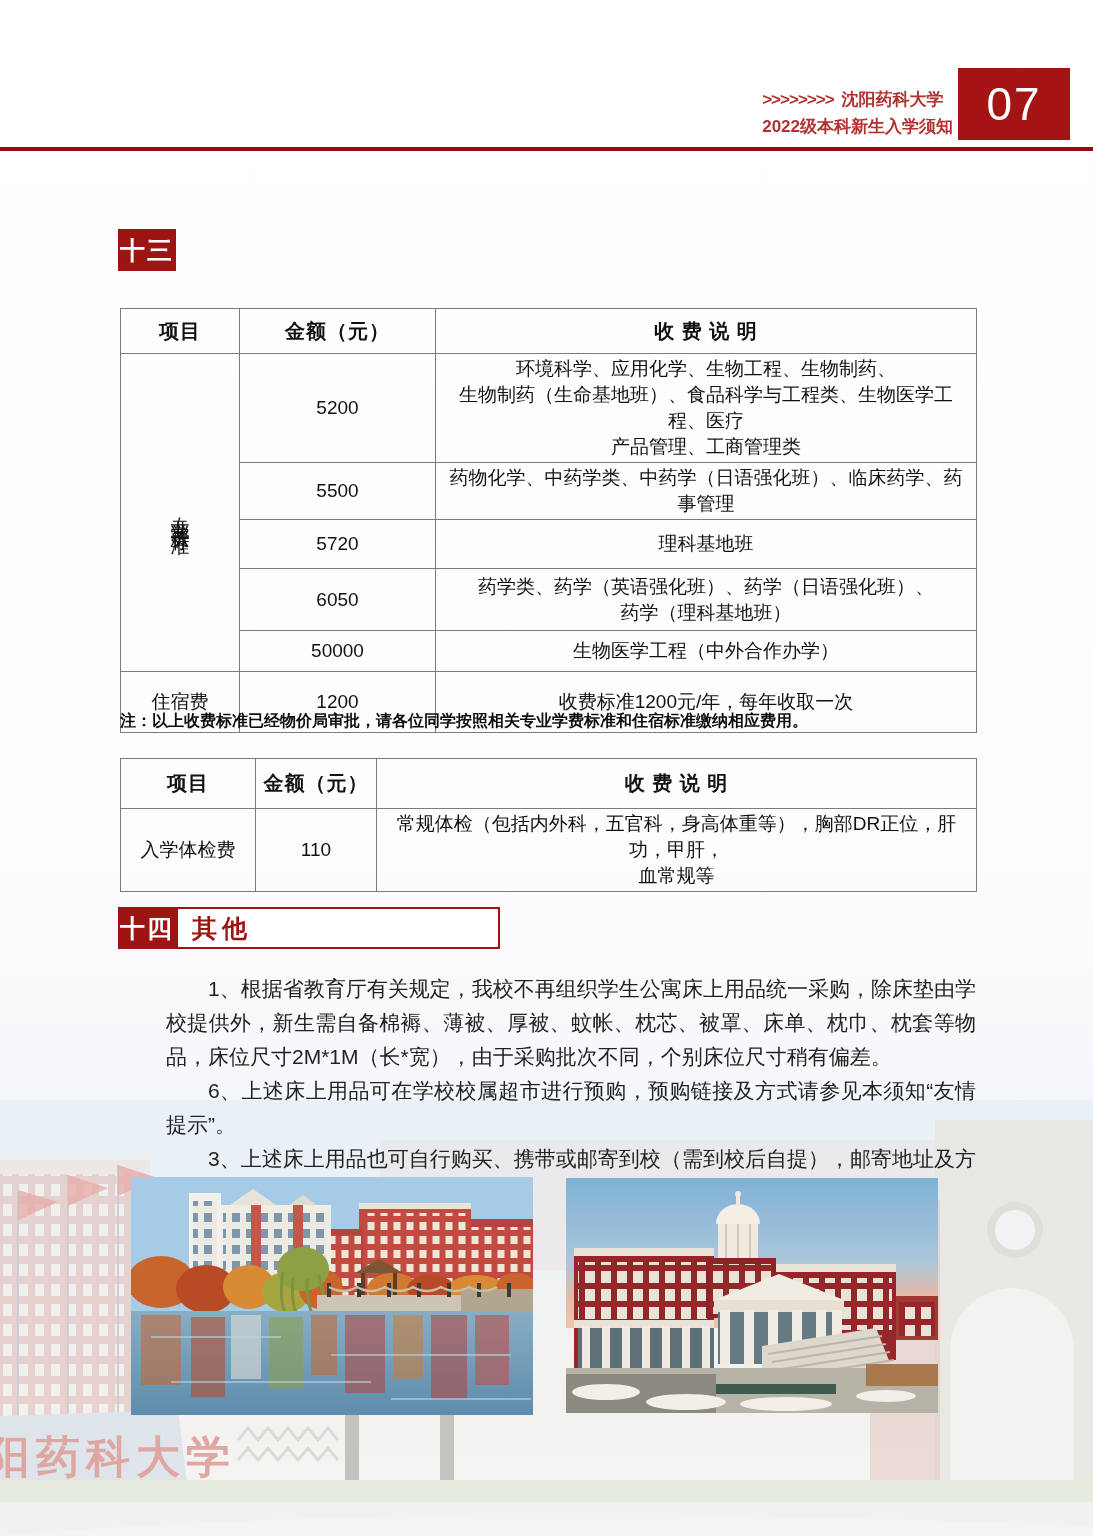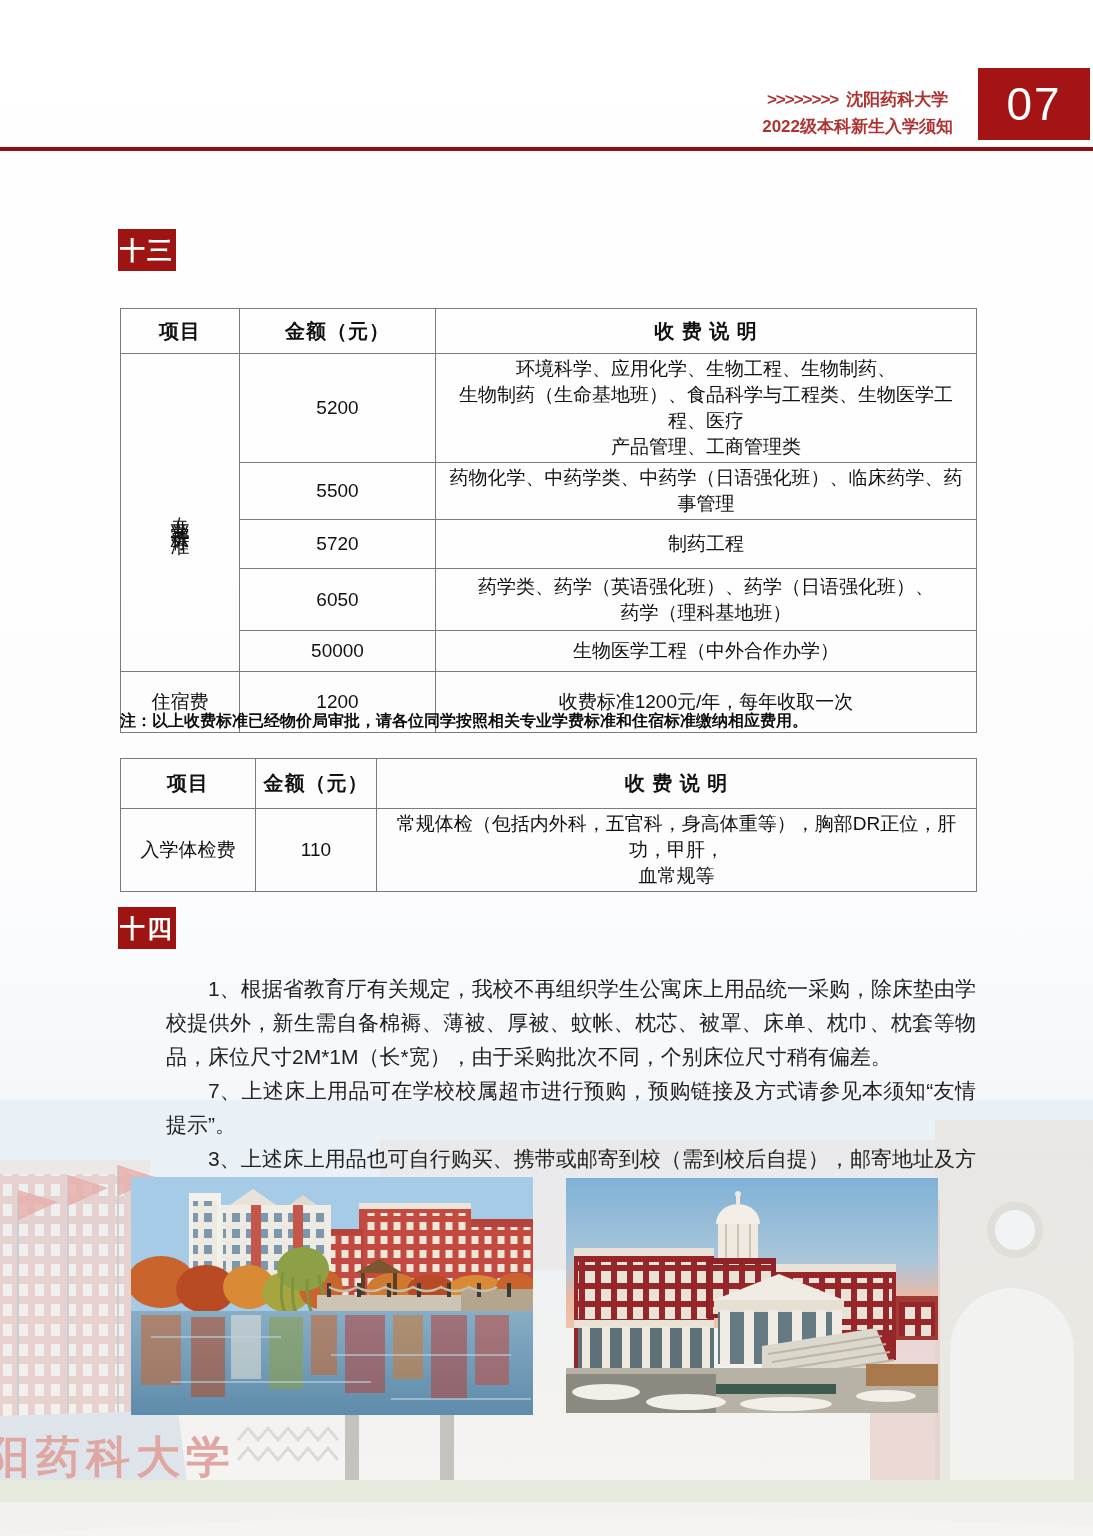--- a/index.html
+++ b/index.html
@@ -6,26 +6,26 @@
   html,body { background:#ffffff; }
   .page {
     position:relative; width:1093px; height:1536px; margin:0 auto;
     background:linear-gradient(180deg,#ffffff 0%, #fdfdfe 55%, #f3f6fa 75%, #f7f8f8 100%);
     overflow:hidden;
     font-family:"Liberation Sans", sans-serif;
     color:#1a1a1a;
   }
   
   .header-text {
-    position:absolute; top:86px; right:140px; text-align:center;
+    position:absolute; top:86px; right:140px; text-align:left;
     color:#b03230; font-weight:bold; font-size:17px; line-height:27px; white-space:nowrap;
   }
   .header-chevrons { letter-spacing:-1px; margin-right:8px; }
   .page-number {
-    position:absolute; left:978px; top:68px; width:112px; height:72px;
+    position:absolute; left:958px; top:68px; width:112px; height:72px;
     background:#a51414; color:#ffffff; font-size:46px; font-weight:400;
     display:flex; align-items:center; justify-content:center; letter-spacing:2px;
   }
   .header-rule { position:absolute; top:147px; left:0; width:1093px; height:4px; background:#8f0e0e; }
   
   .section-heading { position:absolute; left:118px; display:flex; align-items:stretch;font-family:Liberation Serif, serif; }
   .sec-num {
     width:58px; height:42px; background:#9e1412; color:#ffffff;
     font-size:25px; font-weight:bold; letter-spacing:2px;
     display:flex; align-items:center; justify-content:center; flex:none;
@@ -155,21 +155,21 @@
       <td class="desc-cell">环境科学、应用化学、生物工程、生物制药、
 生物制药（生命基地班）、食品科学与工程类、生物医学工程、医疗
 产品管理、工商管理类</td>
     </tr>
     <tr style="height:49px">
       <td>5500</td>
       <td class="desc-cell">药物化学、中药学类、中药学（日语强化班）、临床药学、药事管理</td>
     </tr>
     <tr style="height:49px">
       <td>5720</td>
-      <td class="desc-cell">制药工程</td>
+      <td class="desc-cell">理科基地班</td>
     </tr>
     <tr style="height:62px">
       <td>6050</td>
       <td class="desc-cell">药学类、药学（英语强化班）、药学（日语强化班）、
 药学（理科基地班）</td>
     </tr>
     <tr style="height:41px">
       <td>50000</td>
       <td class="desc-cell">生物医学工程（中外合作办学）</td>
     </tr>
@@ -199,25 +199,26 @@
       <td>入学体检费</td>
       <td>110</td>
       <td class="desc-cell">常规体检（包括内外科，五官科，身高体重等），胸部DR正位，肝功，甲肝，
 血常规等</td>
     </tr>
   </tbody>
     </table>
 
   <div class="section-heading s14 above-bg">
     <div class="sec-num">十四</div>
+    <div class="sec-title-box">其他</div>
   </div>
 
   <div class="body-text above-bg">
     <p>1、根据省教育厅有关规定，我校不再组织学生公寓床上用品统一采购，除床垫由学校提供外，新生需自备棉褥、薄被、厚被、蚊帐、枕芯、被罩、床单、枕巾、枕套等物品，床位尺寸2M*1M（长*宽），由于采购批次不同，个别床位尺寸稍有偏差。</p>
-    <p>7、上述床上用品可在学校校属超市进行预购，预购链接及方式请参见本须知“友情提示”。</p>
+    <p>6、上述床上用品可在学校校属超市进行预购，预购链接及方式请参见本须知“友情提示”。</p>
     <p>3、上述床上用品也可自行购买、携带或邮寄到校（需到校后自提），邮寄地址及方式请参见本须知“友情提示”。</p>
   </div>
 
   <svg class="photo photo-left above-bg" viewBox="0 0 402 238" preserveAspectRatio="none" aria-hidden="true">
     <defs>
       <pattern id="dormwin" width="13" height="14" patternUnits="userSpaceOnUse">
         <rect width="13" height="14" fill="#c24a40"></rect>
           <rect x="2.5" y="3" width="7" height="8" fill="#efe6d8"></rect>
       </pattern>
       <pattern id="aptwin" width="14" height="16" patternUnits="userSpaceOnUse">

